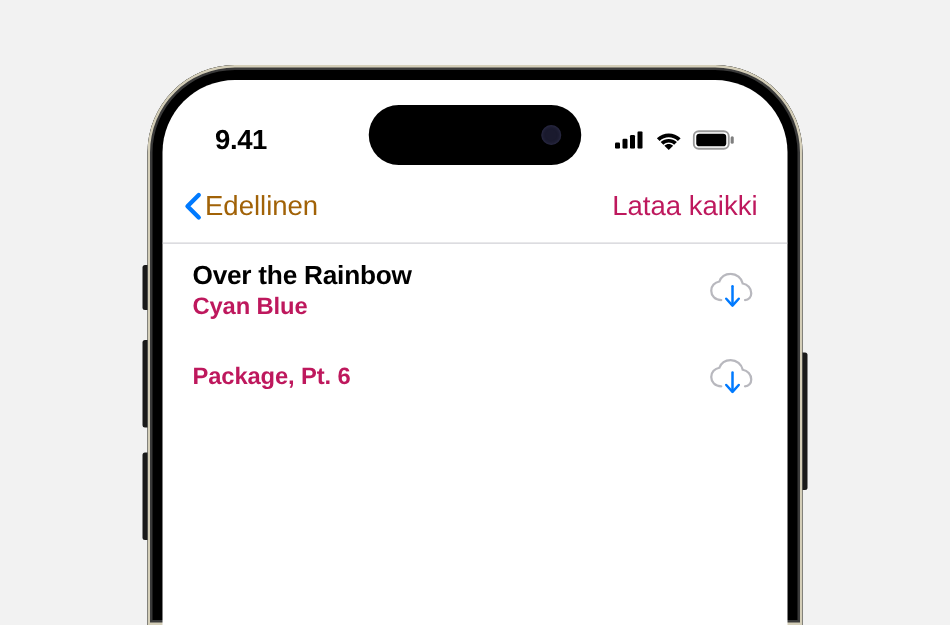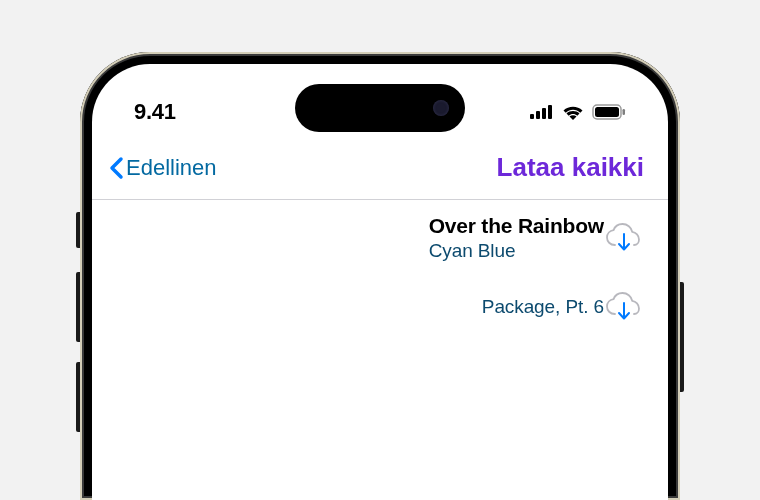--- a/index.html
+++ b/index.html
@@ -7,21 +7,21 @@
       width: 760px;
       height: 500px;
       background: #f2f2f2;
       display: flex;
       align-items: flex-start;
       justify-content: center;
       font-family: -apple-system, 'SF Pro Text', 'Helvetica Neue', Helvetica, Arial, sans-serif;
       overflow: hidden;
     }
     .phone-frame {
-      width: 600px;
+      width: 524px;
       margin-top: 52px;
       background: #000;
       border-radius: 70px 70px 0 0;
       padding: 12px 12px 0 12px;
       position: relative;
       box-shadow: inset 0 0 0 2px #d4ceb8, inset 0 0 0 4px #3a3a3a;
     }
     .side-button-left-1 {
       position: absolute;
       left: -4px;
@@ -110,58 +110,58 @@
       display: flex;
       justify-content: space-between;
       align-items: center;
       padding: 18px 24px 16px 16px;
       border-bottom: 1px solid #d1d1d6;
     }
     .back-button {
       display: flex;
       align-items: center;
       gap: 2px;
-      color: #0369a1;
+      color: #a16207;
       font-size: 22px;
       font-weight: 400;
       cursor: pointer;
     }
     .action-button {
-      color: #6d28d9;
-      font-size: 26px;
-      font-weight: 700;
+      color: #be185d;
+      font-size: 22px;
+      font-weight: 400;
       cursor: pointer;
     }
     .list {
       padding: 0;
     }
     .list-item {
       display: flex;
-      justify-content: flex-end;
+      justify-content: space-between;
       align-items: center;
       padding: 14px 24px 14px 24px;
     }
     .list-item + .list-item {
       margin-top: 0;
     }
     .item-text {
       display: flex;
       flex-direction: column;
       gap: 2px;
     }
     .item-title {
       font-size: 21px;
       font-weight: 600;
       color: #000;
       letter-spacing: -0.2px;
     }
     .item-subtitle {
       font-size: 19px;
-      font-weight: 400;
-      color: #0c4a6e;
+      font-weight: 700;
+      color: #be185d;
       letter-spacing: -0.1px;
     }
     .download-btn {
       width: 40px;
       height: 34px;
       display: flex;
       align-items: center;
       justify-content: center;
       cursor: pointer;
     }

